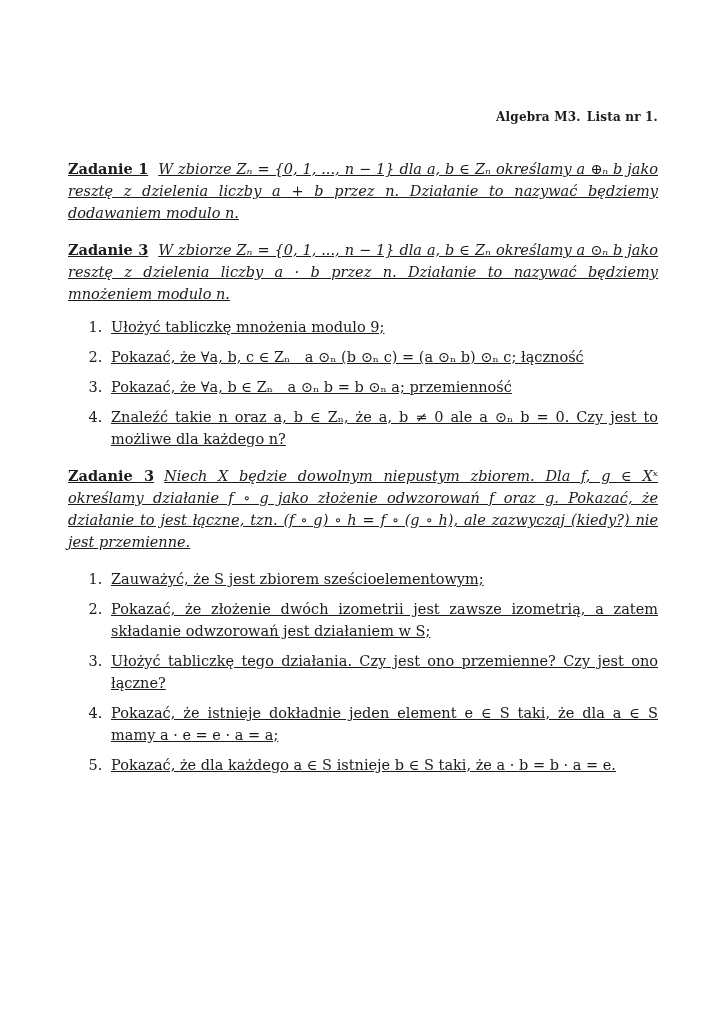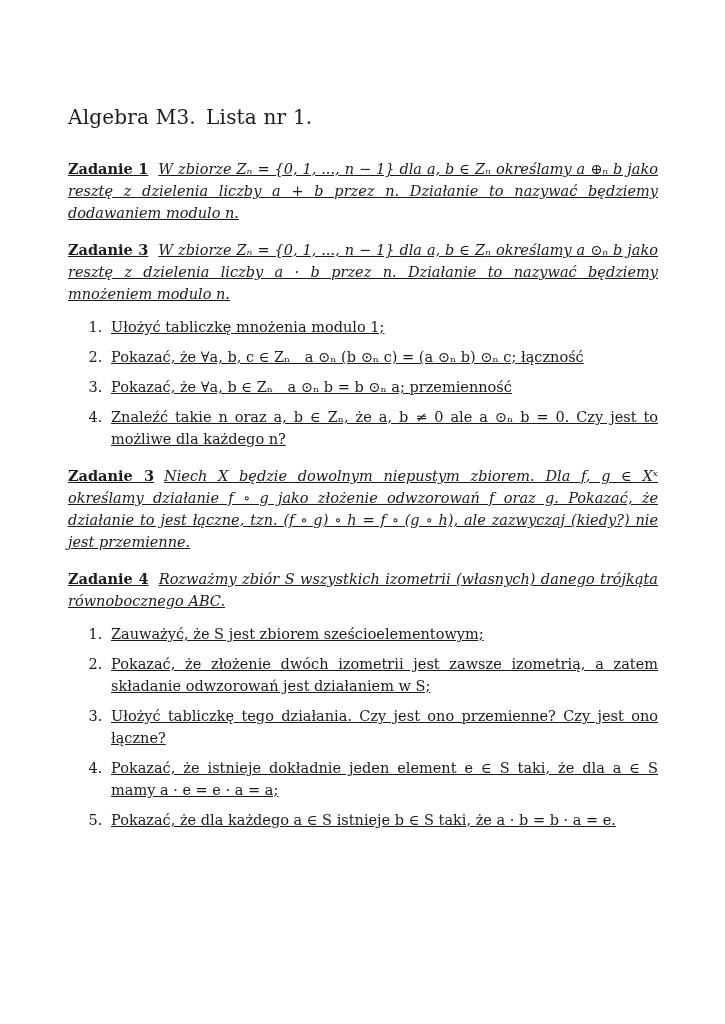--- a/index.html
+++ b/index.html
@@ -15,23 +15,23 @@
     background: #ffffff;
     color: #1b1b1b;
     font-family: "DejaVu Serif", "Liberation Serif", serif;
     font-size: 14.5px;
     line-height: 22px;
     box-sizing: border-box;
     padding: 106px 67px 0 68px;
     overflow: hidden;
   }
   .doc-title {
-    font-weight: normal;
-    font-size: 20px;
-    text-align: left;
+    font-weight: bold;
+    font-size: 12px;
+    text-align: right;
     margin: 0 0 30px 0;
     letter-spacing: 0.2px;
   }
   .problem {
     margin: 0 0 15px 0;
     text-decoration: underline;
   }
   .statement {
     margin: 0;
     text-align: justify;
@@ -65,33 +65,32 @@
 
   <div class="doc-title">Algebra M3. Lista nr 1.</div>
 
   <section class="problem">
     <p class="statement"><span class="plabel">Zadanie 1</span><span class="ptext">W zbiorze Zₙ = {0, 1, ..., n − 1} dla a, b ∈ Zₙ określamy a ⊕ₙ b jako resztę z dzielenia liczby a + b przez n. Działanie to nazywać będziemy dodawaniem modulo n.</span></p>
   </section>
 
   <section class="problem">
     <p class="statement"><span class="plabel">Zadanie 3</span><span class="ptext">W zbiorze Zₙ = {0, 1, ..., n − 1} dla a, b ∈ Zₙ określamy a ⊙ₙ b jako resztę z dzielenia liczby a · b przez n. Działanie to nazywać będziemy mnożeniem modulo n.</span></p>
     <ol class="plist">
-      <li>Ułożyć tabliczkę mnożenia modulo 1;</li>
+      <li>Ułożyć tabliczkę mnożenia modulo 9;</li>
       <li>Pokazać, że ∀a, b, c ∈ Zₙ a ⊙ₙ (b ⊙ₙ c) = (a ⊙ₙ b) ⊙ₙ c; łączność</li>
       <li>Pokazać, że ∀a, b ∈ Zₙ a ⊙ₙ b = b ⊙ₙ a; przemienność</li>
       <li>Znaleźć takie n oraz a, b ∈ Zₙ, że a, b ≠ 0 ale a ⊙ₙ b = 0. Czy jest to możliwe dla każdego n?</li>
     </ol>
   </section>
 
   <section class="problem">
     <p class="statement"><span class="plabel">Zadanie 3</span><span class="ptext">Niech X będzie dowolnym niepustym zbiorem. Dla f, g ∈ Xˣ określamy działanie f ∘ g jako złożenie odwzorowań f oraz g. Pokazać, że działanie to jest łączne, tzn. (f ∘ g) ∘ h = f ∘ (g ∘ h), ale zazwyczaj (kiedy?) nie jest przemienne.</span></p>
   </section>
 
   <section class="problem">
-    <p class="statement"><span class="plabel">Zadanie 4</span><span class="ptext">Rozważmy zbiór S wszystkich izometrii (własnych) danego trójkąta równobocznego ABC.</span></p>
     <ol class="plist">
       <li>Zauważyć, że S jest zbiorem sześcioelementowym;</li>
       <li>Pokazać, że złożenie dwóch izometrii jest zawsze izometrią, a zatem składanie odwzorowań jest działaniem w S;</li>
       <li>Ułożyć tabliczkę tego działania. Czy jest ono przemienne? Czy jest ono łączne?</li>
       <li>Pokazać, że istnieje dokładnie jeden element e ∈ S taki, że dla a ∈ S mamy a · e = e · a = a;</li>
       <li>Pokazać, że dla każdego a ∈ S istnieje b ∈ S taki, że a · b = b · a = e.</li>
     </ol>
   </section>
 
 

